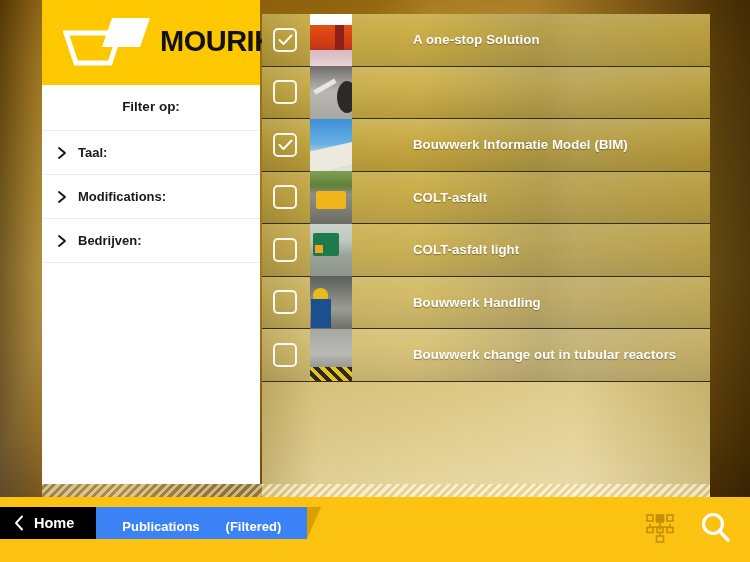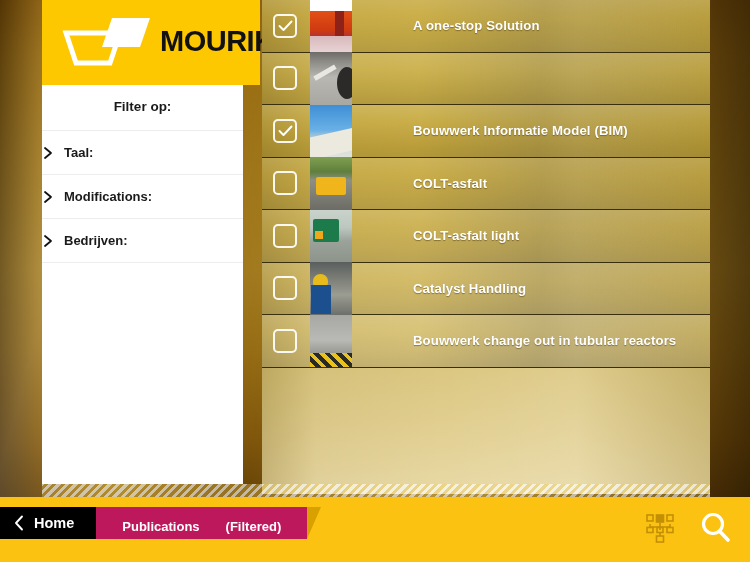--- a/index.html
+++ b/index.html
@@ -69,55 +69,56 @@
     background: #fdc800;
   }
   #logo-art { position: absolute; left: 18px; top: 16px; }
   #logo-word {
     position: absolute; left: 118px; top: 25px;
     font-size: 29px; font-weight: bold; letter-spacing: -0.5px;
     color: #111; font-family: "Liberation Sans", sans-serif;
   }
 
   #filter-panel {
-    width: 201px; height: 399px;
+    width: 218px; height: 399px;
     background: #ffffff;
     padding-top: 14px;
   }
   #filter-title {
     text-align: center;
     font-size: 13.5px; font-weight: bold;
     color: #1a1a1a;
     padding-bottom: 16px;
   }
   .filter-row {
     display: flex; align-items: center;
     height: 44px;
     border-top: 1px solid #ededed;
+    padding-left: 14px;
     cursor: pointer;
   }
   .filter-row:first-of-type { border-top: 1px solid #ededed; }
   .chev {
     width: 12px; height: 14px;
     margin-right: 10px;
     flex: 0 0 auto;
     display: block;
   }
   .filter-label {
     font-size: 13px; font-weight: bold; color: #1a1a1a;
   }
   #filter-bottom-line {
     border-top: 1px solid #ededed;
     margin-top: 0;
   }
 
   
   #list-panel {
     position: absolute;
-    left: 262px; top: 0;
+    left: 262px; top: 14px;
     width: 448px; height: 494px;
     overflow: hidden;
   }
   #list-bg {
     position: absolute; inset: 0;
     background:
       linear-gradient(to right,
         rgba(120,95,20,0.30) 0%,
         rgba(120,95,20,0.06) 12%,
         rgba(255,255,255,0.00) 40%,
@@ -303,21 +304,21 @@
     content: ""; position: absolute; right: -12px; top: 0;
     width: 0; height: 0;
     border-top: 32px solid #000000;
     border-right: 12px solid transparent;
   }
   #home-chevron { margin-right: 9px; display: block; }
   #home-label { color: #ffffff; font-size: 14.5px; font-weight: bold; }
 
   #crumb-tail {
     position: relative;
-    background: #be185d;
+    background: #3b82f6;
     display: flex; align-items: center;
     padding: 6px 26px 0 26px;
     margin-left: 0;
   }
   #crumb-tail::after {
     content: ""; position: absolute; right: -14px; top: 0;
     width: 0; height: 0;
     border-top: 32px solid #d9a100;
     border-right: 14px solid transparent;
   }
@@ -453,21 +454,21 @@
 
     <div class="row">
       <div class="row-sheen"></div>
       <div class="row-dark"></div>
       <div class="cb-cell">
         <div class="checkbox"></div>
       </div>
       <div class="thumb">
           <div class="thumb-inner t-catalyst"></div>
         </div>
-      <div class="row-title">Catalyst Handling</div>
+      <div class="row-title">Bouwwerk Handling</div>
     </div>
 
     <div class="row">
       <div class="row-sheen"></div>
       <div class="row-dark"></div>
       <div class="cb-cell">
         <div class="checkbox"></div>
       </div>
       <div class="thumb">
           <div class="thumb-inner t-tubular"></div>

